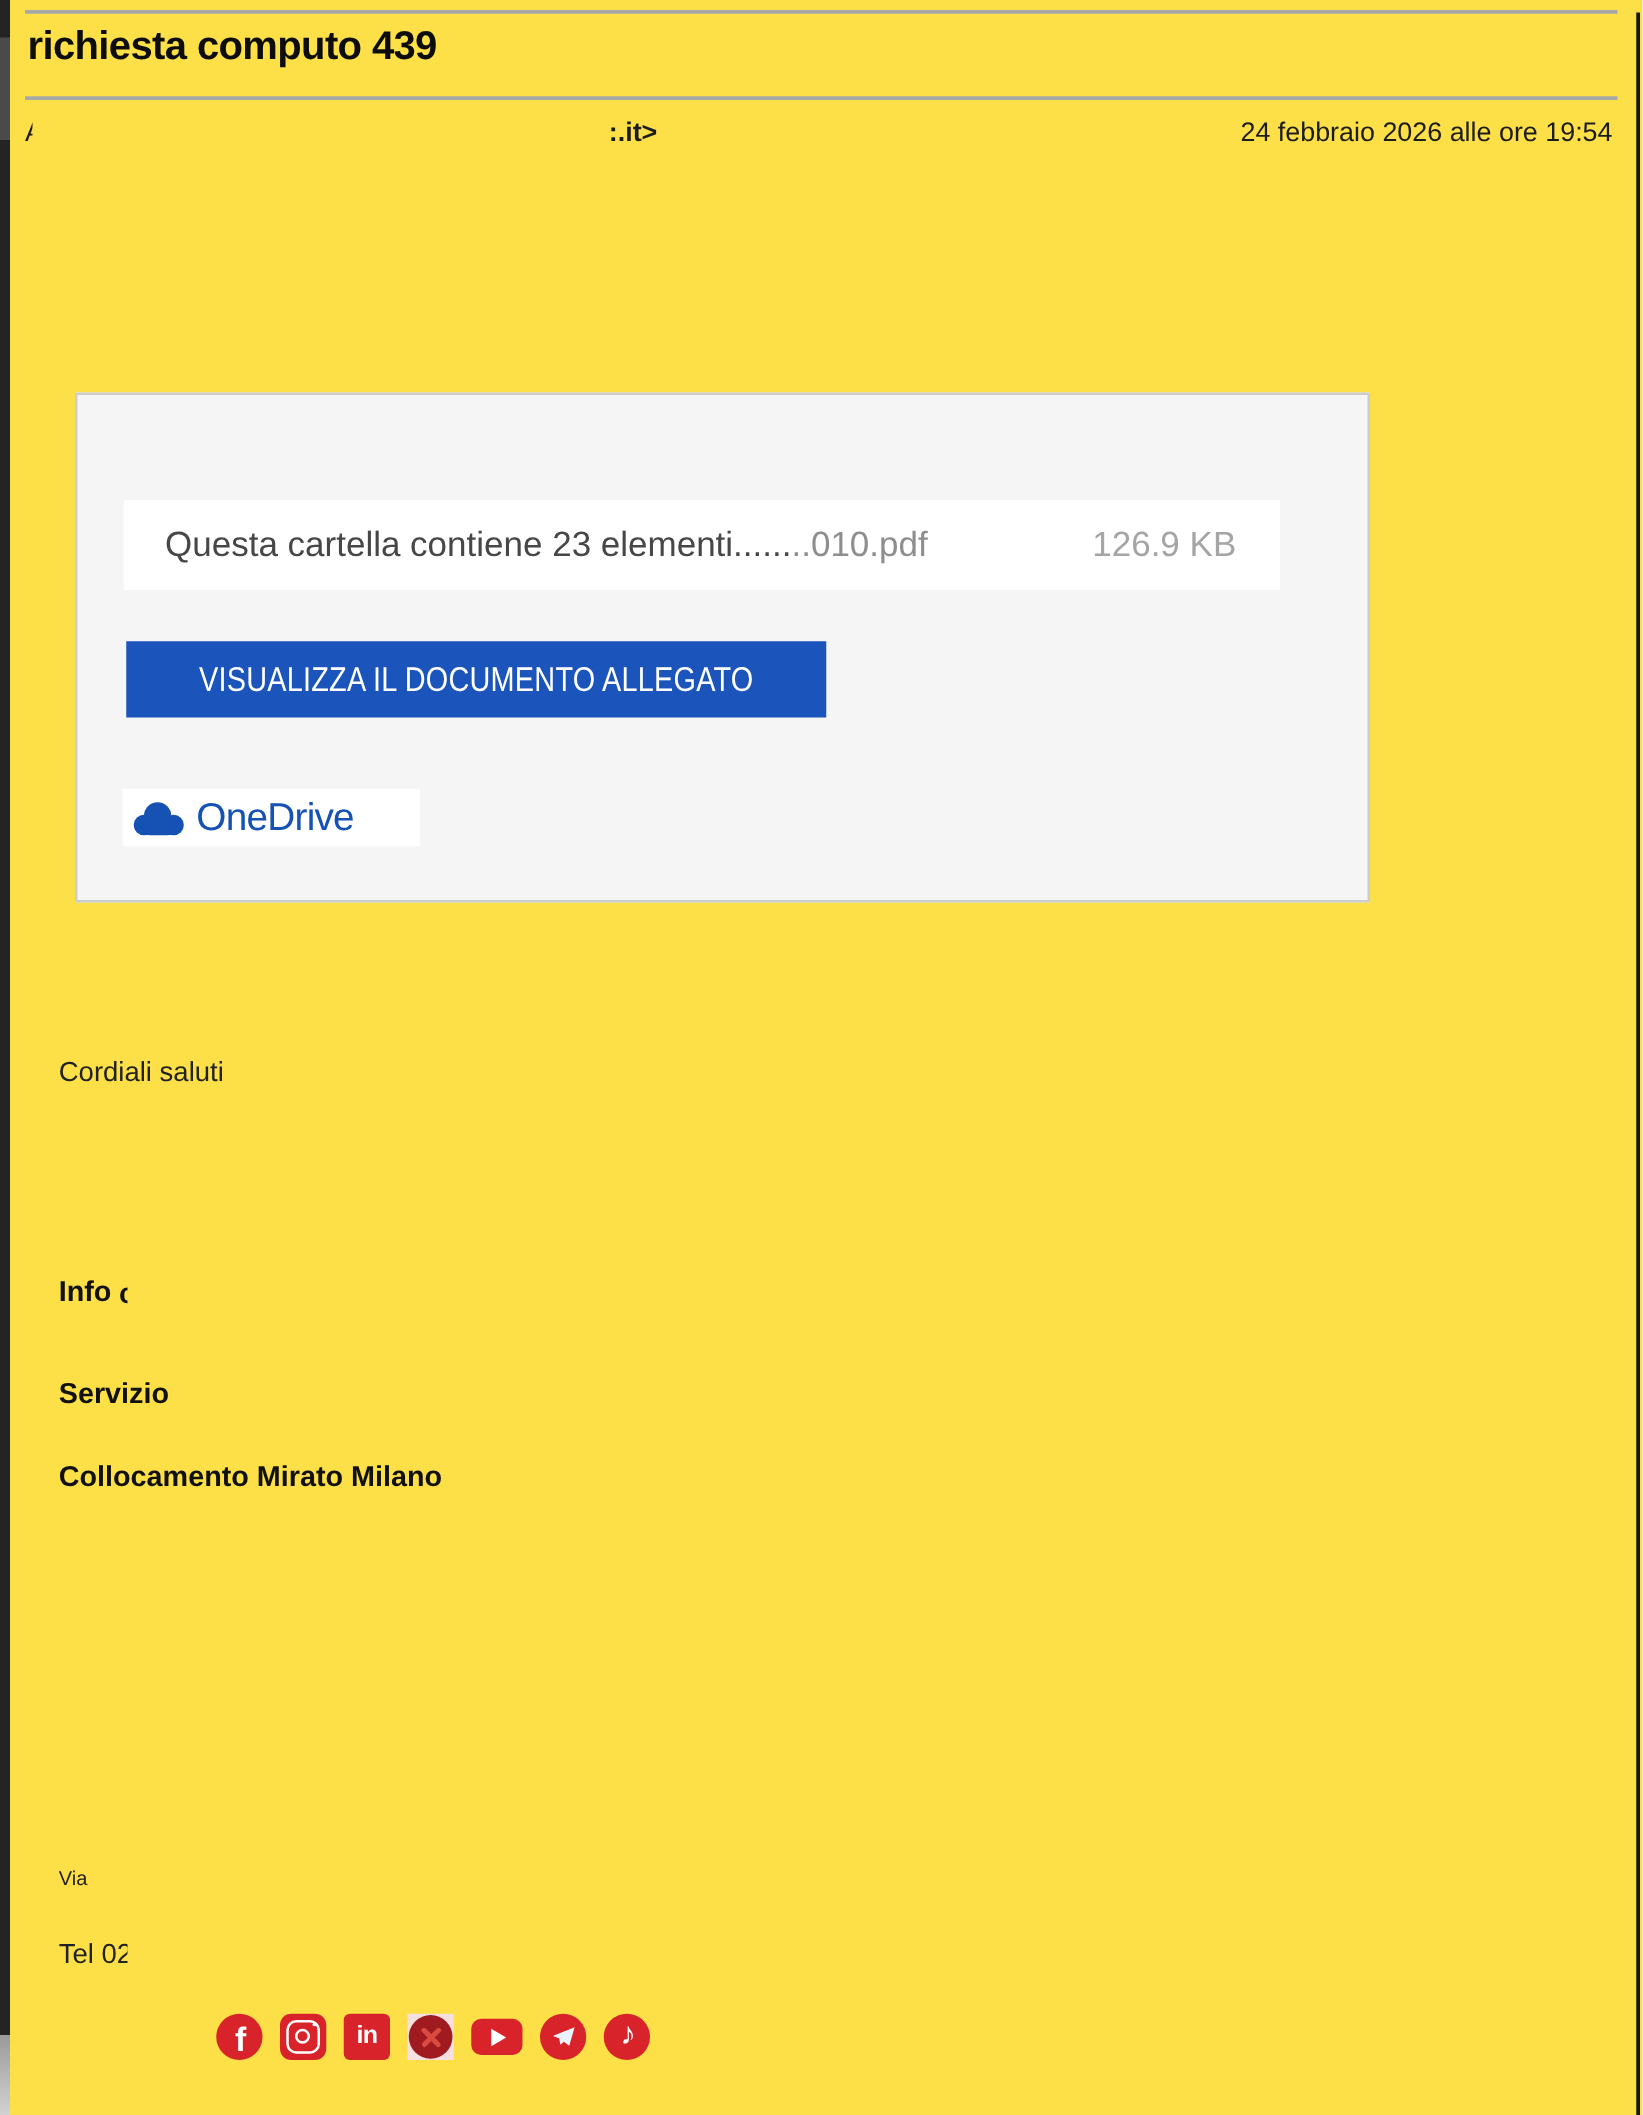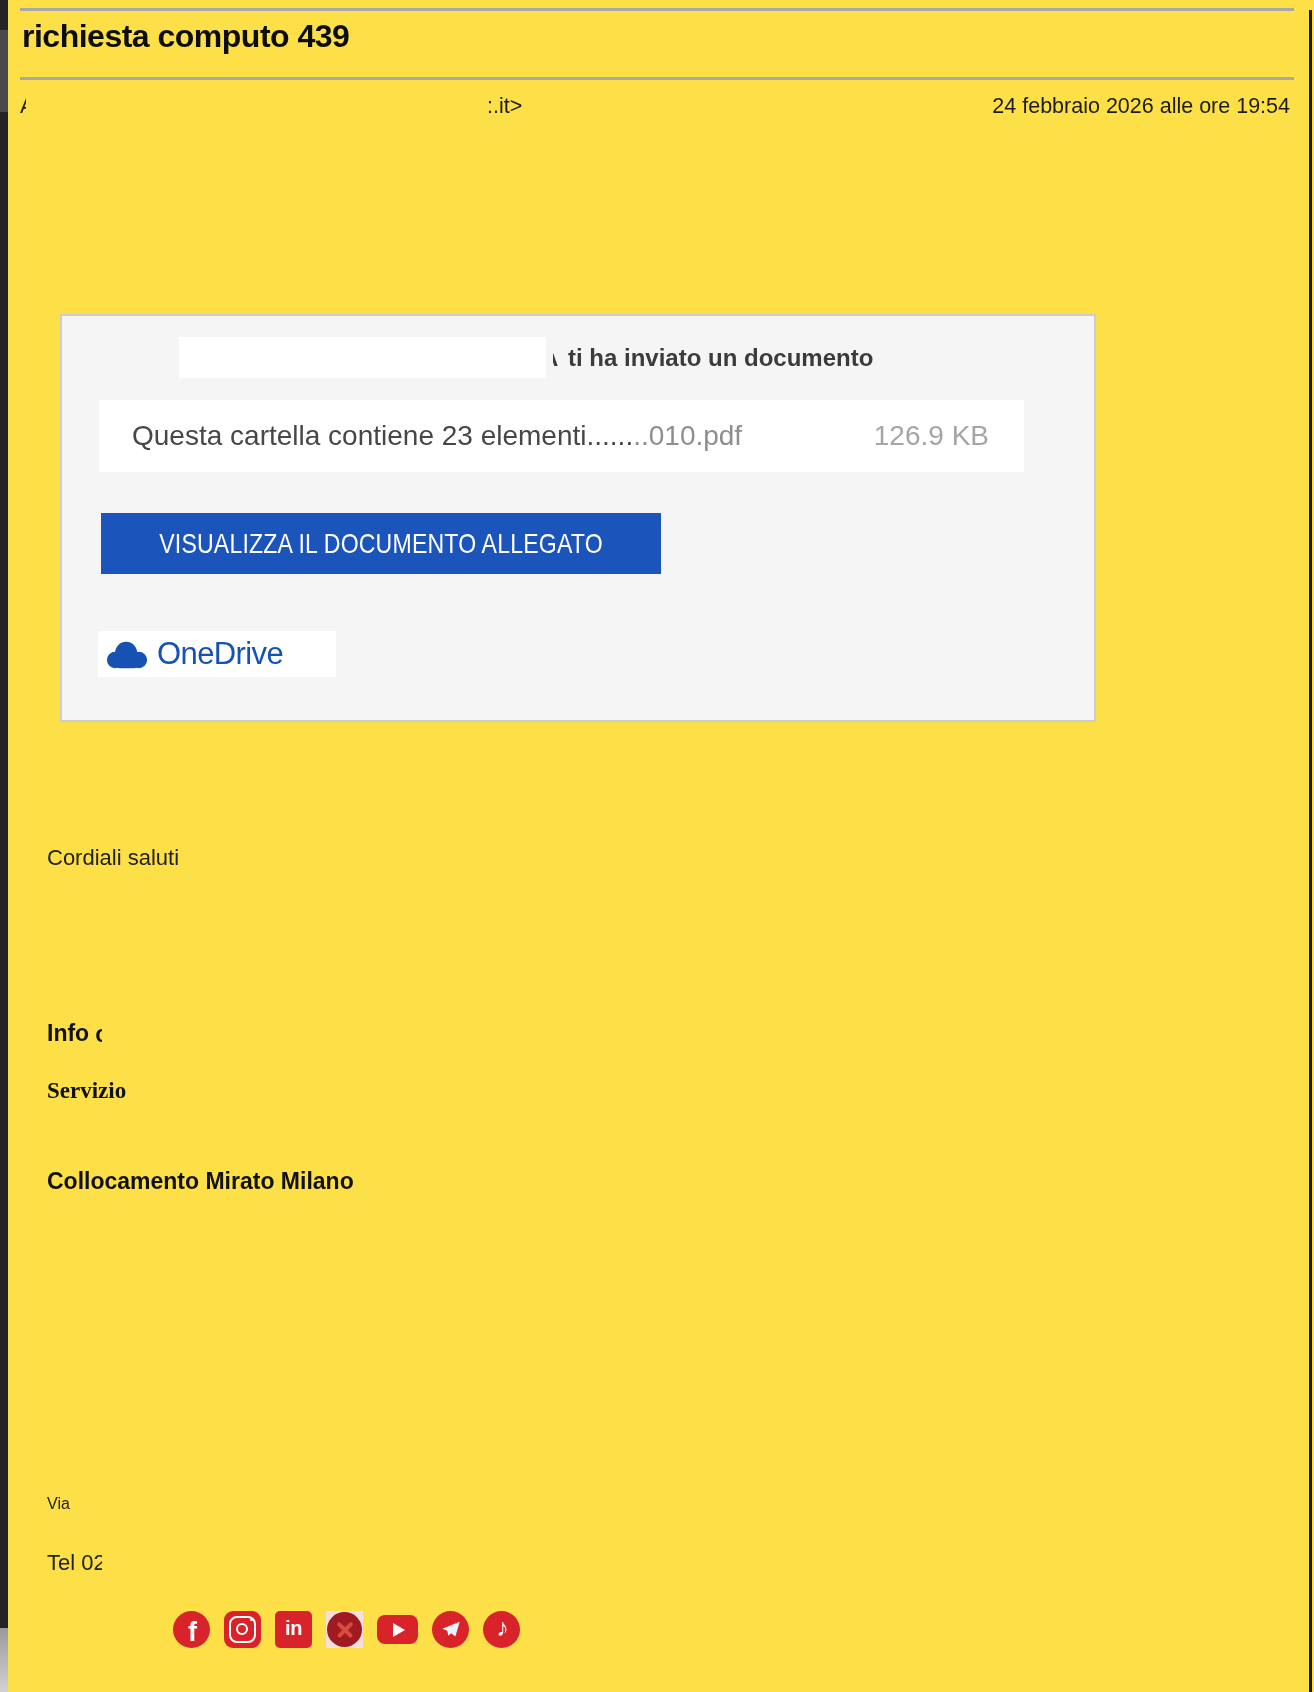--- a/index.html
+++ b/index.html
@@ -13,21 +13,21 @@
   .stripe-fade{left:0;top:1628px;width:8px;height:64px;background:linear-gradient(#9a9a9a,#d2d2d2);}
   .right-border{left:1309px;top:10px;width:3px;height:1682px;background:#171717;}
   .rule{left:20px;width:1274px;height:3px;background:#a8a8a8;}
   .rule1{top:8px;} .rule2{top:77px;}
 
   
   .subject{left:22px;top:18px;font-size:32px;font-weight:bold;color:#0d0d0d;letter-spacing:-0.5px;}
   .from-row{left:18px;top:94px;width:1274px;height:30px;font-size:21.5px;color:#1c1c1c;}
   .clip{display:inline-block;overflow:hidden;vertical-align:bottom;white-space:nowrap;}
   .from-partial{left:2px;top:0;width:6px;height:26px;}
-  .from-suffix{left:469px;top:0;}
+  .from-suffix{left:469px;top:0;font-weight:bold;}
   .date{right:2px;top:0;}
 
   
   .card{left:60px;top:314px;width:1036px;height:408px;background:#f5f5f6;
         border:2px solid #cdcdcd;box-sizing:border-box;}
   .card-heading{left:117px;top:21px;display:flex;align-items:center;
         font-size:24px;font-weight:bold;color:#3b3b3b;}
   .redact-block{width:367px;height:41px;background:#ffffff;}
   .heading-partial{margin-left:7px;width:9px;height:28px;}
   .heading-partial > span{display:inline-block;margin-left:-12px;}
@@ -43,21 +43,21 @@
   .view-btn span{color:#ffffff;font-size:27.5px;white-space:nowrap;
         transform:scaleX(0.84);letter-spacing:0.2px;}
   .onedrive-logo{left:36px;top:315px;width:238px;height:46px;background:#ffffff;
         display:flex;align-items:center;padding-left:5px;box-sizing:border-box;cursor:pointer;}
   .od-cloud{flex:0 0 auto;margin-right:6px;}
   .od-text{font-size:31px;color:#1552b4;letter-spacing:-0.6px;}
 
   
   .greeting{left:47px;top:845px;font-size:22px;color:#222;}
   .sig{left:47px;font-size:23px;font-weight:bold;color:#111;white-space:nowrap;}
-  .sig1{top:1020px;text-align:center;} .sig2{top:1078px;font-family:Liberation Serif, serif;} .sig3{top:1168px;}
+  .sig1{top:1020px;text-align:center;} .sig2{top:1101px;} .sig3{top:1168px;}
   .info-partial{width:7px;height:26px;margin-left:6px;font-weight:bold;}
   .via{left:47px;top:1495px;font-size:16px;color:#222;}
   .tel{left:47px;top:1550px;font-size:22px;color:#222;}
   .tel-partial{width:9px;height:26px;}
 
   
   .social-row{left:173px;top:1611px;display:flex;align-items:center;gap:14px;}
   .ic-circle{width:37px;height:37px;border-radius:50%;background:#d8232a;
         display:flex;align-items:center;justify-content:center;cursor:pointer;position:relative;}
   .fb-f{color:#fff;font-size:27px;font-weight:bold;transform:translate(1px,3px);}
@@ -93,25 +93,20 @@
   <div class="abs subject">richiesta computo 439</div>
   <div class="abs rule rule2"></div>
 
   <div class="abs from-row">
     <span class="abs clip from-partial"><span>A</span></span>
     <span class="abs from-suffix">:.it&gt;</span>
     <span class="abs date">24 febbraio 2026 alle ore 19:54</span>
   </div>
 
   <div class="abs card">
-    <div class="abs card-heading">
-      <span class="redact-block"></span>
-      <span class="clip heading-partial"><span>A</span></span>
-      <span class="heading-text">ti ha inviato un documento</span>
-    </div>
     <div class="abs file-row">
       <span class="file-name-dark">Questa cartella contiene 23 elementi......</span>
       <span class="file-name-light">..010.pdf</span>
       <span class="file-size">126.9 KB</span>
     </div>
     <button class="abs view-btn">
       <span>VISUALIZZA IL DOCUMENTO ALLEGATO</span>
     </button>
     <div class="abs onedrive-logo">
       <svg class="od-cloud" width="48" height="31" viewBox="0 0 52 34">

